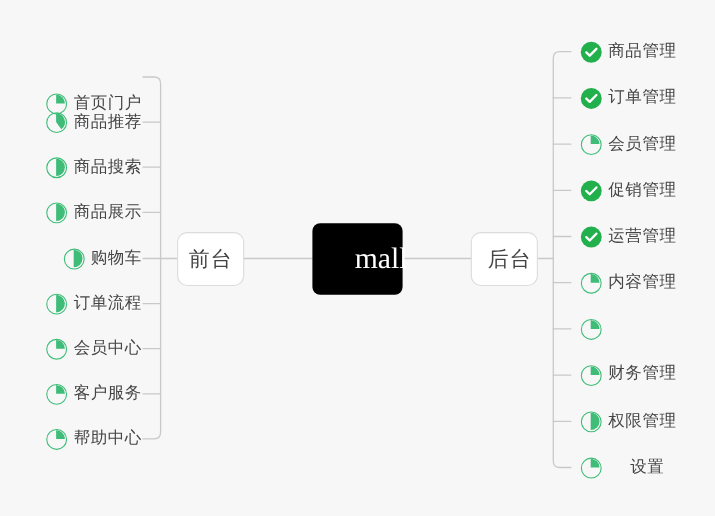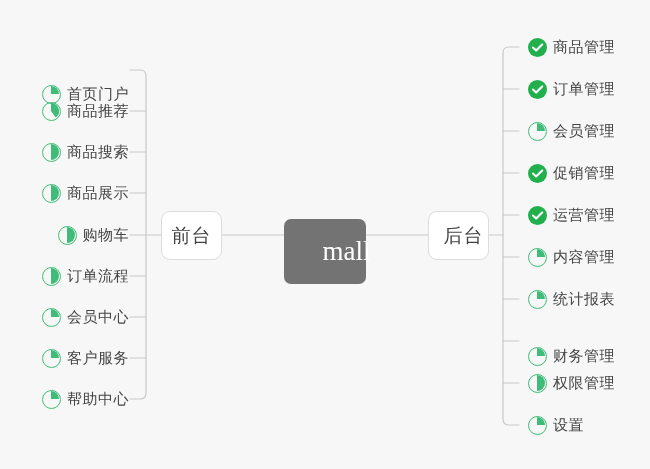--- a/index.html
+++ b/index.html
@@ -39,24 +39,24 @@
     box-sizing: border-box;
     border-radius: 8px;
     font-size: 19px;
     color: #444444;
     letter-spacing: 1px;
     white-space: nowrap;
     font-family: Liberation Serif, serif;
   }
   .node-root {
     left: 284px;
-    top: 219px;
+    top: 203px;
     width: 82px;
     height: 65px;
-    background: #737373;
+    background: #000000;
     color: #ffffff;
     font-size: 27px;
     letter-spacing: 0px;
     border-radius: 7px;
     padding-left: 43px;
   }
   .node-branch {
     width: 61px;
     height: 49px;
     background: #ffffff;
@@ -289,39 +289,38 @@
           </svg>
         </span>
         <span class="leaf-label">内容管理</span>
       </div>
       <div class="leaf leaf-right" style="top: 287px;">
         <span class="status-icon partial">
           <svg class="wedge" viewBox="0 0 17 17" xmlns="http://www.w3.org/2000/svg">
             <path d="M 8 8 L 8 0 A 8 8 0 0 1 16.00 8.00 Z" fill="#3fbd78"></path>
           </svg>
         </span>
-        <span class="leaf-label">统计报表</span>
-      </div>
-      <div class="leaf leaf-right" style="top: 344px;">
+      </div>
+      <div class="leaf leaf-right" style="top: 329px; font-family: Liberation Mono, monospace;">
         <span class="status-icon partial">
           <svg class="wedge" viewBox="0 0 17 17" xmlns="http://www.w3.org/2000/svg">
             <path d="M 8 8 L 8 0 A 8 8 0 0 1 16.00 8.00 Z" fill="#3fbd78"></path>
           </svg>
         </span>
         <span class="leaf-label">财务管理</span>
       </div>
       <div class="leaf leaf-right" style="top: 371px;">
         <span class="status-icon partial">
           <svg class="wedge" viewBox="0 0 17 17" xmlns="http://www.w3.org/2000/svg">
             <path d="M 8 8 L 8 0 A 8 8 0 0 1 8.00 16.00 Z" fill="#3fbd78"></path>
           </svg>
         </span>
         <span class="leaf-label">权限管理</span>
       </div>
-      <div class="leaf leaf-right" style="top: 413px;">
+      <div class="leaf leaf-right" style="top: 413px; gap: 20px;">
         <span class="status-icon partial">
           <svg class="wedge" viewBox="0 0 17 17" xmlns="http://www.w3.org/2000/svg">
             <path d="M 8 8 L 8 0 A 8 8 0 0 1 16.00 8.00 Z" fill="#3fbd78"></path>
           </svg>
         </span>
         <span class="leaf-label">设置</span>
       </div>
     </div>
 
 </div>

